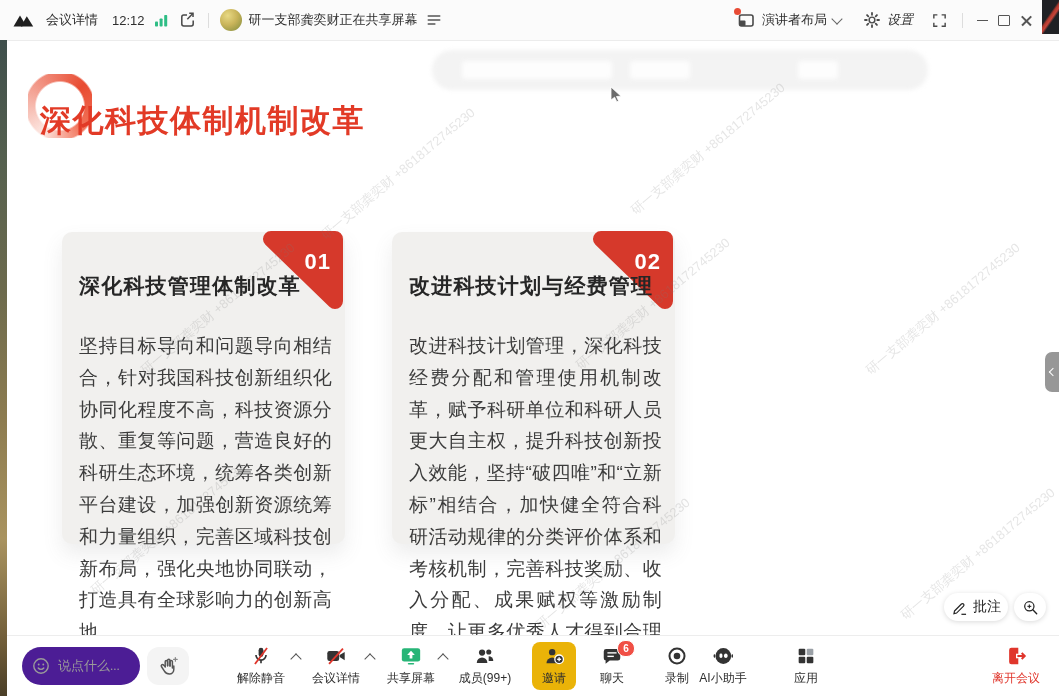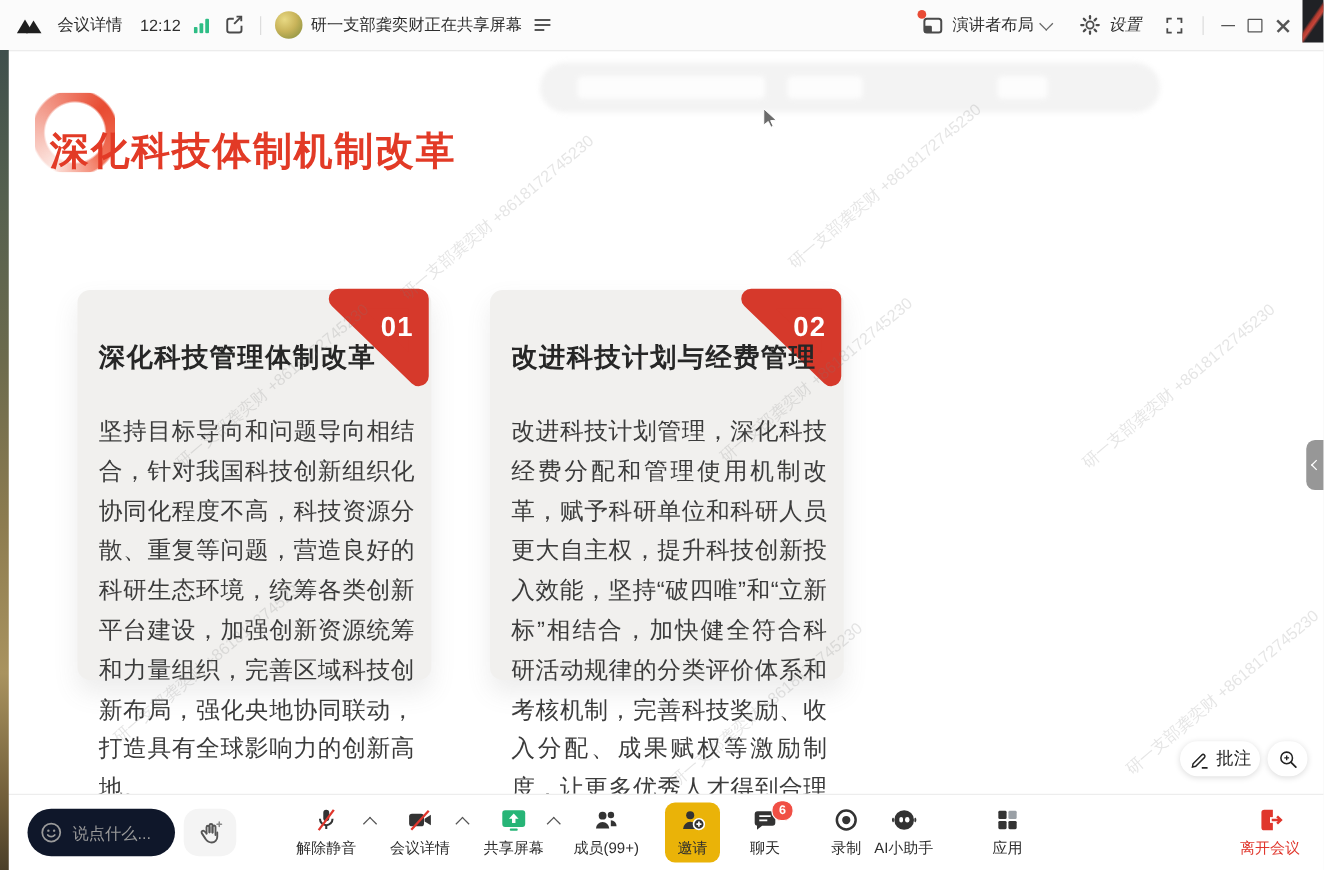--- a/index.html
+++ b/index.html
@@ -66,21 +66,21 @@
 
   #edge-handle{position:absolute;right:0;top:352px;width:14px;height:40px;background:#979797;
                border-radius:7px 0 0 7px;z-index:45;display:flex;align-items:center;justify-content:center;cursor:pointer;}
   #edge-handle .chev{width:5px;height:5px;border-left:1.8px solid #fff;border-bottom:1.8px solid #fff;
                      transform:rotate(45deg);margin-left:2px;}
 
   
   #toolbar{position:absolute;left:0;bottom:0;width:100%;height:60px;background:#fff;
            border-top:1px solid #ededed;z-index:50;}
   #chat-input-pill{position:absolute;left:22px;top:11px;width:118px;height:38px;border-radius:19px;
-                   background:#0f172a;display:flex;align-items:center;padding:0 10px;box-sizing:border-box;gap:6px;}
+                   background:#4c1d95;display:flex;align-items:center;padding:0 10px;box-sizing:border-box;gap:6px;font-family:Liberation Serif, serif;}
   #chat-input{border:none;outline:none;background:transparent;width:76px;font-size:13px;color:#888;
               font-family:inherit;}
   #chat-input::placeholder{color:#9a9a9a;}
   #hand-btn{position:absolute;left:147px;top:11px;width:42px;height:38px;border-radius:12px;
             background:#f4f4f4;display:flex;align-items:center;justify-content:center;cursor:pointer;}
   .tb-item{position:absolute;top:6px;height:48px;display:flex;flex-direction:column;align-items:center;
            justify-content:center;gap:3px;transform:translateX(-50%);cursor:pointer;white-space:nowrap;}
   .tb-item .lbl{font-size:12px;color:#2e2e2e;}
   .tb-item.active{background:#eab308;border-radius:8px;padding:0 10px;}
   .icon-wrap{position:relative;height:22px;display:flex;align-items:center;}

